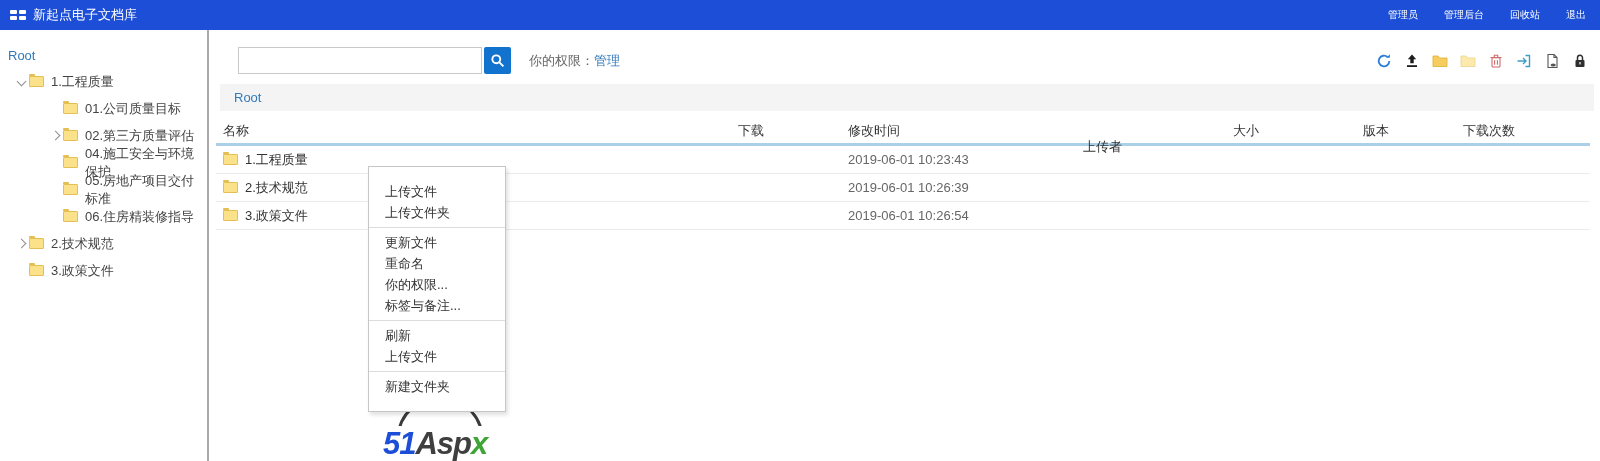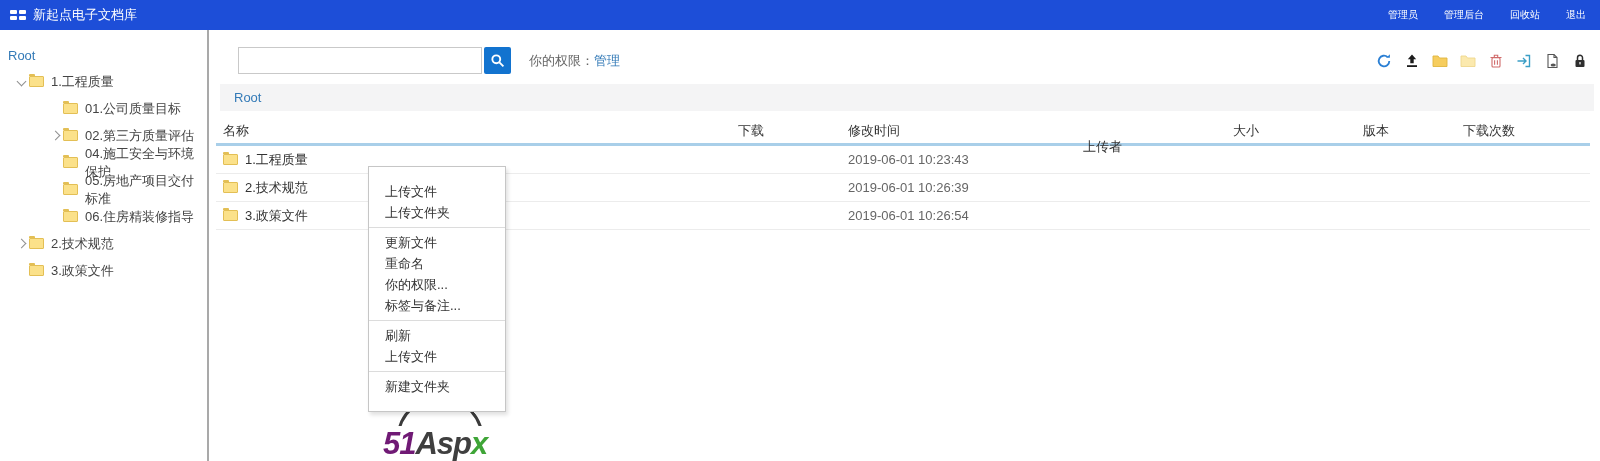--- a/index.html
+++ b/index.html
@@ -62,21 +62,21 @@
   .ctx-menu {
     position:absolute; left:368px; top:166px; width:138px; background:#fff;
     border:1px solid #c6c6c6; box-shadow:2px 3px 4px rgba(0,0,0,.12); padding:14px 0; z-index:20;
   }
   .ctx-item { line-height:21px; padding:0 16px; color:#333; cursor:pointer; white-space:nowrap; }
   .ctx-sep { border-top:1px solid #dcdcdc; margin:4px 0; }
   
   .logo { position:absolute; left:378px; top:394px; width:150px; height:80px; }
   .logo-arc { position:absolute; left:18px; top:2px; width:88px; height:88px; border:3px solid #3b3b3b; border-radius:50%; border-bottom-color:transparent; border-left-color:transparent; transform:rotate(-42deg); }
   .logo-text { position:absolute; left:2px; top:32px; font-style:italic; font-weight:bold; font-size:31px; letter-spacing:-1px; white-space:nowrap; background:#fff; padding:0 3px; }
-  .lg-red { color:#701a75; }
+  .lg-red { color:#1d4ed8; }
   .lg-dark { color:#3f3f3f; }
   .lg-green { color:#3fa537; }
 </style>
 </head>
 <body>
 
 <div id="app">
 
   <div class="topbar">
     <div class="brand">

